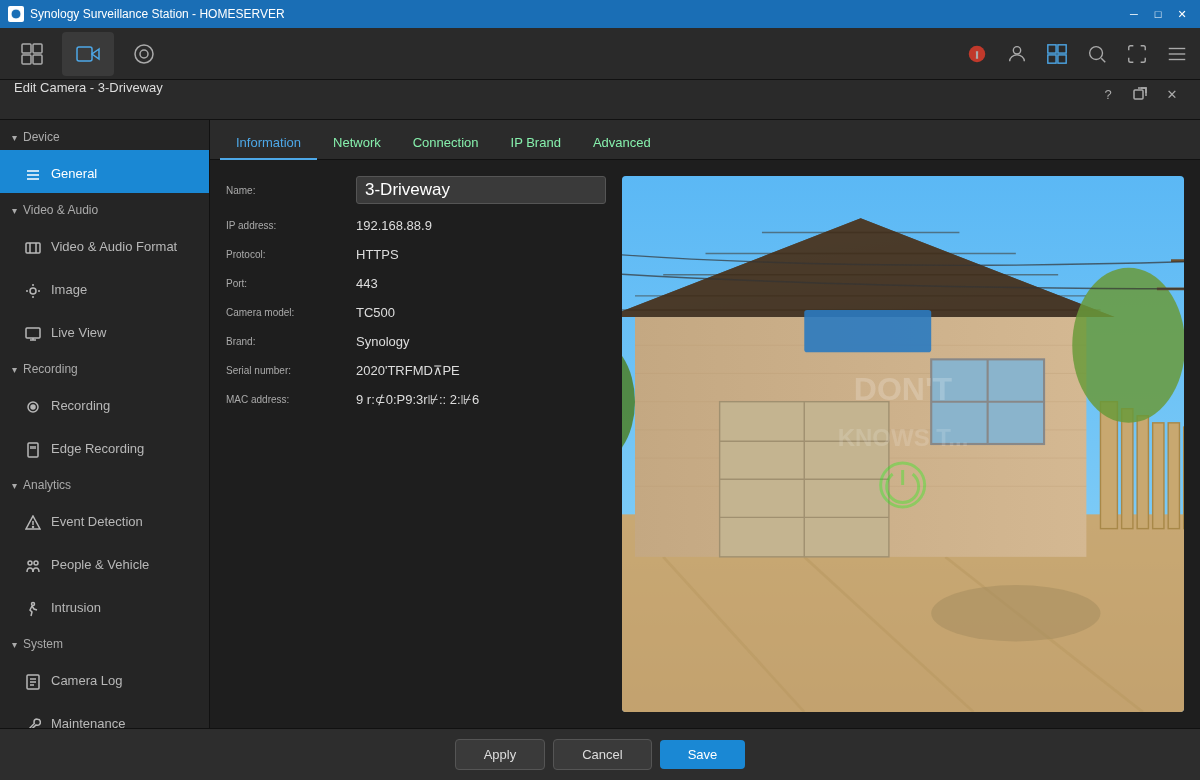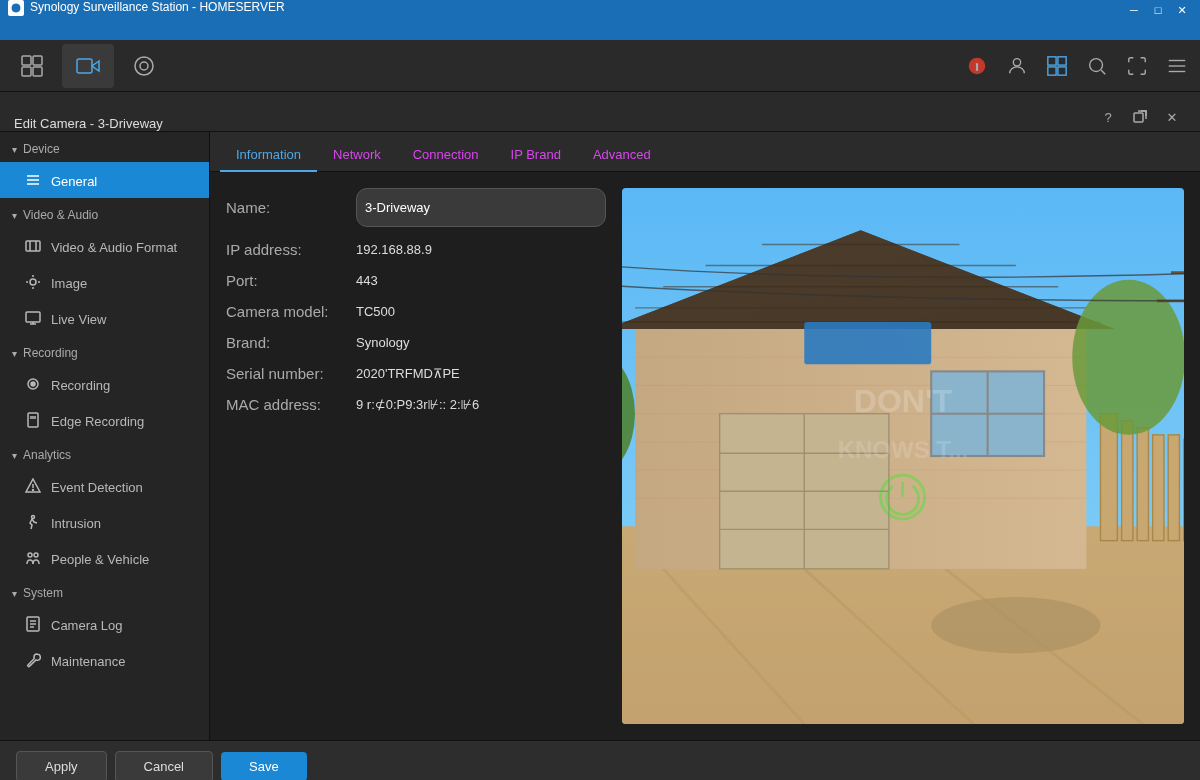--- a/index.html
+++ b/index.html
@@ -8,24 +8,24 @@
       height: 780px;
       font-family: 'Segoe UI', Arial, sans-serif;
       background: #1e1e1e;
       color: #c8c8c8;
       overflow: hidden;
       font-size: 13px;
     }
 
     
     #titlebar {
-      height: 40px;
+      height: 28px;
       background: #1a6eb5;
       display: flex;
-      align-items: flex-start;
+      align-items: center;
       padding: 0 8px;
       user-select: none;
     }
     #titlebar .app-icon {
       width: 16px; height: 16px;
       background: #fff;
       border-radius: 2px;
       margin-right: 6px;
       display: flex; align-items: center; justify-content: center;
     }
@@ -89,22 +89,22 @@
       color: #aaa;
       font-size: 12px;
       gap: 6px;
     }
     .sidebar-section-header .chevron {
       font-size: 10px;
     }
 
     .sidebar-item {
       display: flex;
-      align-items: flex-end;
-      padding: 9px 12px 9px 24px;
+      align-items: flex-start;
+      padding: 16px 12px 9px 24px;
       cursor: pointer;
       color: #b8b8b8;
       gap: 9px;
       font-size: 13px;
     }
     .sidebar-item.active {
       background: #1a88d4;
       color: #fff;
     }
     .sidebar-icon {
@@ -127,21 +127,21 @@
       background: #2b2b2b;
       border-bottom: 1px solid #111;
       padding: 0 10px;
       height: 40px;
       align-items: flex-end;
       text-align: center;
     }
     .tab {
       padding: 8px 16px;
       cursor: pointer;
-      color: #d946ef;
+      color: #86efac;
       font-size: 13px;
       border-bottom: 2px solid transparent;
       margin-bottom: -1px;
     }
     .tab.active {
       color: #4da8e8;
       border-bottom: 2px solid #4da8e8;
     }
 
     
@@ -158,35 +158,35 @@
       flex: 0 0 380px;
     }
     .form-row {
       display: flex;
       align-items: center;
       margin-bottom: 14px;
     }
     .form-label {
       width: 130px;
       color: #aaa;
-      font-size: 15px;
+      font-size: 10px;
       flex-shrink: 0;
     }
     .form-value {
       color: #ddd;
       font-size: 13px;
     }
     .form-input {
       flex: 1;
       background: #3a3a3a;
       border: 1px solid #555;
-      border-radius: 11px;
+      border-radius: 3px;
       color: #fff;
-      padding: 11px 8px;
-      font-size: 13px;
+      padding: 3px 8px;
+      font-size: 17px;
       outline: none;
     }
 
     
     #camera-preview {
       flex: 1;
       background: #111;
       border-radius: 4px;
       overflow: hidden;
       position: relative;
@@ -221,21 +221,21 @@
       pointer-events: none;
     }
 
     
     #dialog-footer {
       height: 52px;
       background: #2d2d2d;
       border-top: 1px solid #111;
       display: flex;
       align-items: center;
-      justify-content: flex-start;
+      justify-content: center;
       padding: 0 16px;
       gap: 8px;
     }
 
     .btn {
       padding: 7px 28px;
       border-radius: 4px;
       font-size: 13px;
       cursor: pointer;
       border: none;
@@ -272,21 +272,21 @@
       gap: 3px;
       font-size: 10px;
     }
     .header-icon-btn svg { width: 24px; height: 24px; }
 
     
     #edit-camera-bar {
       height: 40px;
       background: #2a2a2a;
       display: flex;
-      align-items: flex-end;
+      align-items: flex-start;
       padding: 0 14px;
       border-bottom: 1px solid #111;
     }
     #edit-camera-title {
       color: #ddd;
       font-size: 13px;
       flex: 1;
     }
   </style>
 </head>
@@ -475,36 +475,36 @@
           <path d="M8 1L15 14H1L8 1z"></path>
           <line x1="8" y1="6" x2="8" y2="10"></line>
           <circle cx="8" cy="12" r="0.5" fill="currentColor"></circle>
         </svg>
       </div>
       <span>Event Detection</span>
     </div>
     <div class="sidebar-item">
       <div class="sidebar-icon">
         <svg width="16" height="16" viewBox="0 0 16 16" fill="none" stroke="currentColor" stroke-width="1.5">
-          <circle cx="8" cy="3" r="1.5"></circle>
-          <path d="M7 5l-2 4 2 2-1 4M7 5l2 3 3 1"></path>
-        </svg>
-      </div>
-      <span>Intrusion</span>
-    </div>
-    <div class="sidebar-item">
-      <div class="sidebar-icon">
-        <svg width="16" height="16" viewBox="0 0 16 16" fill="none" stroke="currentColor" stroke-width="1.5">
           <circle cx="5" cy="5" r="2"></circle>
           <path d="M2 14c0-2.5 1.3-4 3-4s3 1.5 3 4"></path>
           <circle cx="11" cy="5" r="2"></circle>
           <path d="M8 14c0-2.5 1.3-4 3-4s3 1.5 3 4"></path>
         </svg>
       </div>
       <span>People &amp; Vehicle</span>
+    </div>
+    <div class="sidebar-item">
+      <div class="sidebar-icon">
+        <svg width="16" height="16" viewBox="0 0 16 16" fill="none" stroke="currentColor" stroke-width="1.5">
+          <circle cx="8" cy="3" r="1.5"></circle>
+          <path d="M7 5l-2 4 2 2-1 4M7 5l2 3 3 1"></path>
+        </svg>
+      </div>
+      <span>Intrusion</span>
     </div>
 
     <div class="sidebar-section-header">
       <span class="chevron">▾</span>
       <span>System</span>
     </div>
     <div class="sidebar-item">
       <div class="sidebar-icon">
         <svg width="16" height="16" viewBox="0 0 16 16" fill="none" stroke="currentColor" stroke-width="1.5">
           <rect x="2" y="1" width="12" height="14" rx="1"></rect>
@@ -538,20 +538,24 @@
     <div id="content-area">
 
       <div id="info-form">
         <div class="form-row">
           <span class="form-label">Name:</span>
           <input class="form-input" type="text" value="3-Driveway" style="width: 210px;">
         </div>
         <div class="form-row">
           <span class="form-label">IP address:</span>
           <span class="form-value">192.168.88.9</span>
+        </div>
+        <div class="form-row">
+          <span class="form-label">Protocol:</span>
+          <span class="form-value">HTTPS</span>
         </div>
         <div class="form-row">
           <span class="form-label">Port:</span>
           <span class="form-value">443</span>
         </div>
         <div class="form-row">
           <span class="form-label">Camera model:</span>
           <span class="form-value">TC500</span>
         </div>
         <div class="form-row">

